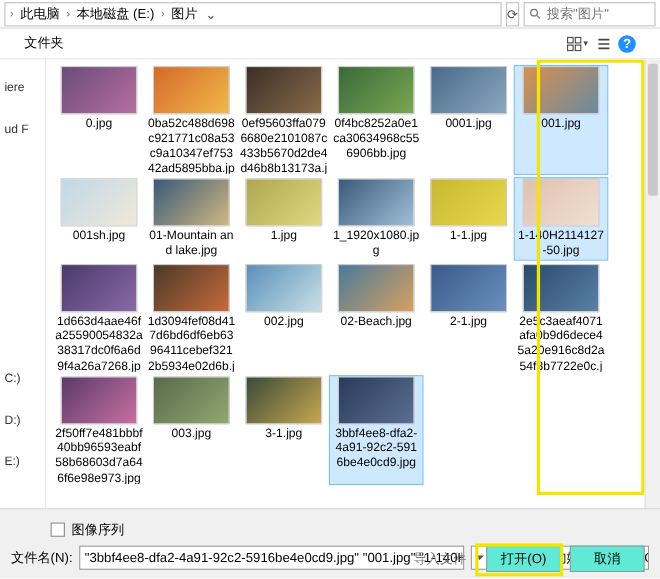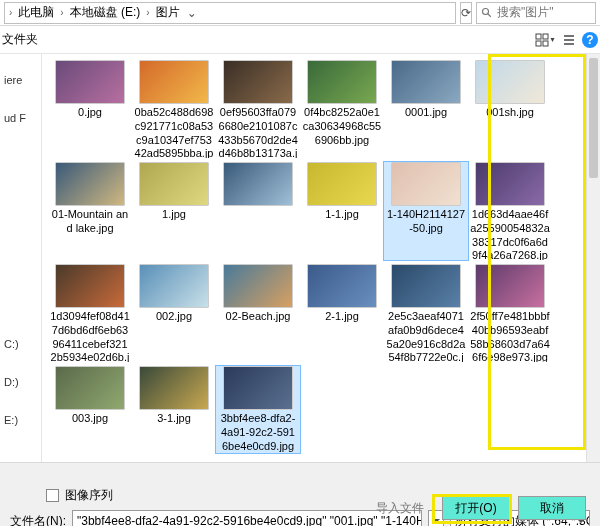--- a/index.html
+++ b/index.html
@@ -5,38 +5,38 @@
 html,body{margin:0;padding:0;font-family:"Microsoft YaHei","Segoe UI",sans-serif;font-size:12px;background:#fff;color:#000;width:600px;height:526px;overflow:hidden}
 *{box-sizing:border-box}
 .window{position:relative;width:600px;height:526px;background:#fff}
 .breadcrumb-bar{display:flex;align-items:center;height:26px;border-bottom:1px solid #d9d9d9;padding:0 4px;gap:4px}
 .bc-box{flex:1;display:flex;align-items:center;height:22px;border:1px solid #c0c0c0;background:#fff;padding:0 4px;gap:2px}
 .bc-item{padding:2px 4px}
 .bc-sep{color:#666;font-size:10px}
 .dd{width:12px;height:20px;display:flex;align-items:center;justify-content:center;color:#555}
 .search-box{width:120px;height:22px;border:1px solid #c0c0c0;display:flex;align-items:center;padding:0 4px;color:#777}
 .search-box svg{width:12px;height:12px;margin-right:4px}
-.toolbar{display:flex;align-items:center;height:28px;padding:0 2px;border-bottom:1px solid #e5e5e5}
+.toolbar{display:flex;align-items:center;height:28px;padding:0 22px;border-bottom:1px solid #e5e5e5}
 .toolbar-label{color:#000}
 .toolbar-spacer{flex:1}
 .tb-icon{width:22px;height:22px;display:flex;align-items:center;justify-content:center;margin-left:2px;color:#444}
 .tb-icon.help{background:#1e90ff;color:#fff;border-radius:50%;width:16px;height:16px;font-weight:bold}
 .body{display:flex;height:408px}
 .sidebar{width:42px;border-right:1px solid #e5e5e5;padding-top:20px;display:flex;flex-direction:column;gap:26px;padding-left:4px;font-size:11px;color:#333;overflow:hidden}
 .sidebar-item{white-space:nowrap}
 .file-area{flex:1;position:relative;overflow:hidden;padding:6px 6px 0 6px}
 .grid{display:grid;grid-template-columns:repeat(6,84px);gap:4px 0}
 .item{display:flex;flex-direction:column;align-items:center;width:84px}
 .thumb{width:70px;height:44px;background:linear-gradient(135deg,var(--c1),var(--c2));border:1px solid #ccc;border-radius:1px}
 .item.sel{background:#cde8ff;outline:1px solid #7abdff}
 .filename{font-size:11px;text-align:center;line-height:1.25;word-break:break-all;max-height:54px;overflow:hidden;padding:2px 2px 0}
 .highlight-col{position:absolute;top:0;right:14px;width:98px;height:396px;border:3px solid #f2e600;pointer-events:none}
 .scrollbar{position:absolute;right:0;top:0;width:14px;height:100%;background:#f0f0f0;border-left:1px solid #e0e0e0}
 .scrollbar-thumb{position:absolute;left:2px;right:2px;top:4px;height:120px;background:#c8c8c8;border-radius:2px}
-.footer{position:absolute;left:0;right:0;bottom:0;height:64px;background:#f0f0f0;border-top:1px solid #d9d9d9;padding:24px 10px;display:flex;flex-direction:column;gap:6px}
+.footer{position:absolute;left:0;right:0;bottom:0;height:64px;background:#f0f0f0;border-top:1px solid #d9d9d9;padding:10px 10px;display:flex;flex-direction:column;gap:6px}
 .seq-row{display:flex;align-items:center;gap:6px;padding-left:36px}
 .checkbox{width:13px;height:13px;border:1px solid #888;background:#fff}
 .fn-row{display:flex;align-items:center;gap:6px}
 .fn-label{white-space:nowrap}
 .fn-input{flex:1;height:22px;border:1px solid #999;background:#fff;padding:0 4px;display:flex;align-items:center;overflow:hidden;white-space:nowrap}
 .combo{height:22px;border:1px solid #999;background:#fff;display:flex;align-items:center;padding:0 14px 0 4px;position:relative;overflow:hidden;white-space:nowrap}
 .combo::after{content:"";position:absolute;right:4px;top:8px;border:4px solid transparent;border-top-color:#555}
 .filter-combo{width:140px}
 .btn-row{display:flex;align-items:center;gap:8px;justify-content:flex-end;position:absolute;right:14px;bottom:6px}
 .btn{height:24px;min-width:68px;border:1px solid #999;background:#5eead4;display:flex;align-items:center;justify-content:center;padding:0 10px}
@@ -116,34 +116,39 @@
             <div class="filename">0ef95603ffa0796680e2101087c433b5670d2de4d46b8b13173a.jpg</div>
           </div>
           <div class="item">
             <div class="thumb" style="--c1: #3a6a3a; --c2: #78a850;"></div>
             <div class="filename">0f4bc8252a0e1ca30634968c556906bb.jpg</div>
           </div>
           <div class="item">
             <div class="thumb" style="--c1: #4a6a8a; --c2: #8aa8c0;"></div>
             <div class="filename">0001.jpg</div>
           </div>
+          <div class="item sel">
+            <div class="thumb" style="--c1: #d89050; --c2: #6a8aa0;"></div>
+            <div class="filename">001.jpg</div>
+          </div>
           <div class="item">
             <div class="thumb" style="--c1: #c0d8e8; --c2: #f0e8d8;"></div>
             <div class="filename">001sh.jpg</div>
           </div>
           <div class="item">
             <div class="thumb" style="--c1: #3a5a7a; --c2: #d0b880;"></div>
             <div class="filename">01-Mountain and lake.jpg</div>
           </div>
           <div class="item">
             <div class="thumb" style="--c1: #b0a850; --c2: #e0d880;"></div>
             <div class="filename">1.jpg</div>
           </div>
           <div class="item">
             <div class="thumb" style="--c1: #3a5a7a; --c2: #a0c0d8;"></div>
+            <div class="filename">1_1920x1080.jpg</div>
           </div>
           <div class="item">
             <div class="thumb" style="--c1: #c8b830; --c2: #e8d850;"></div>
             <div class="filename">1-1.jpg</div>
           </div>
           <div class="item sel">
             <div class="thumb" style="--c1: #e0c0b0; --c2: #f0e0d0;"></div>
             <div class="filename">1-140H2114127-50.jpg</div>
           </div>
           <div class="item">

